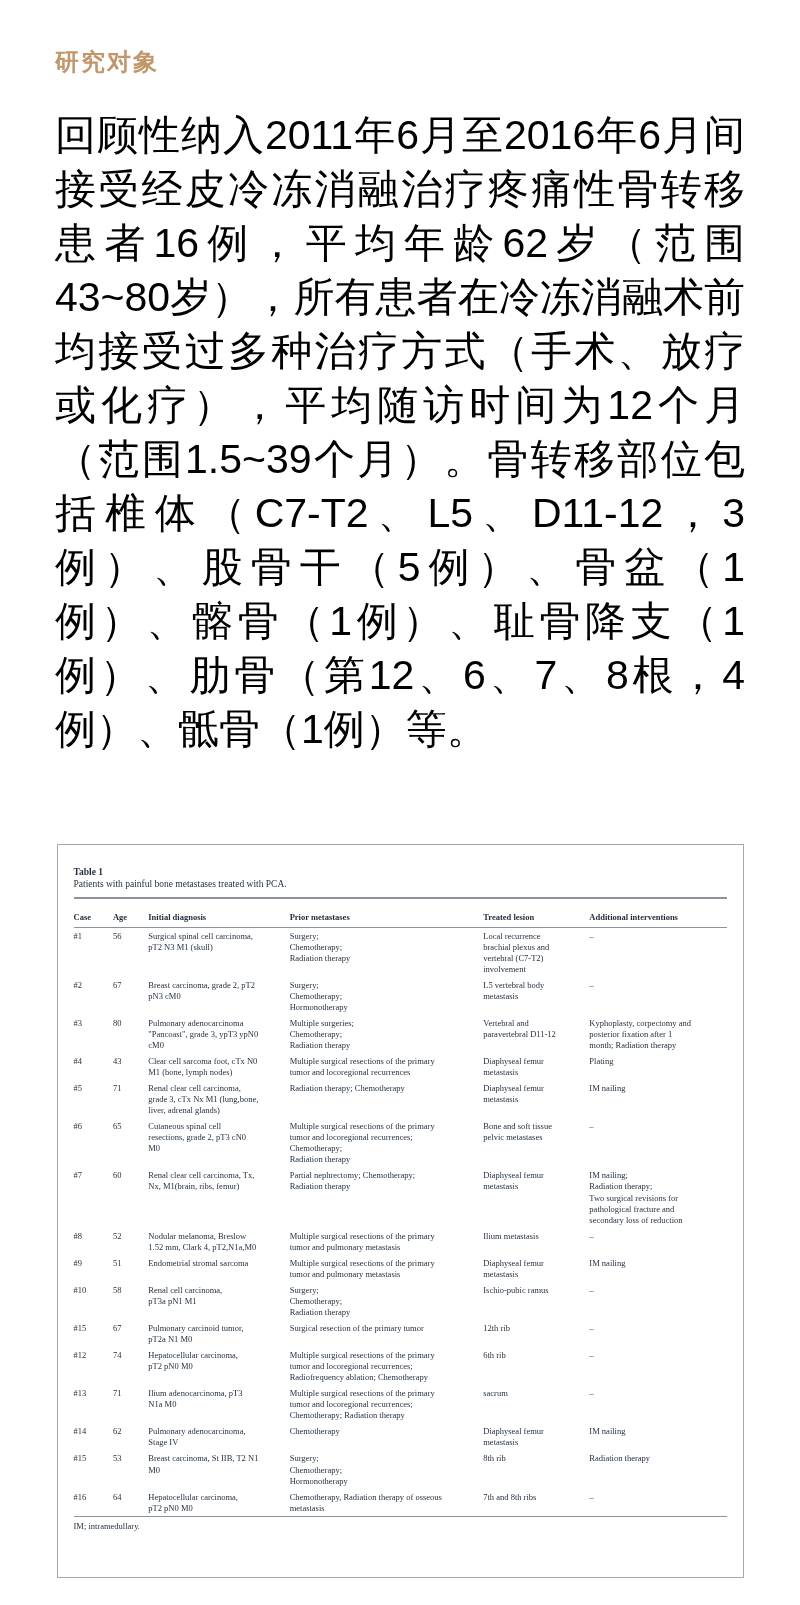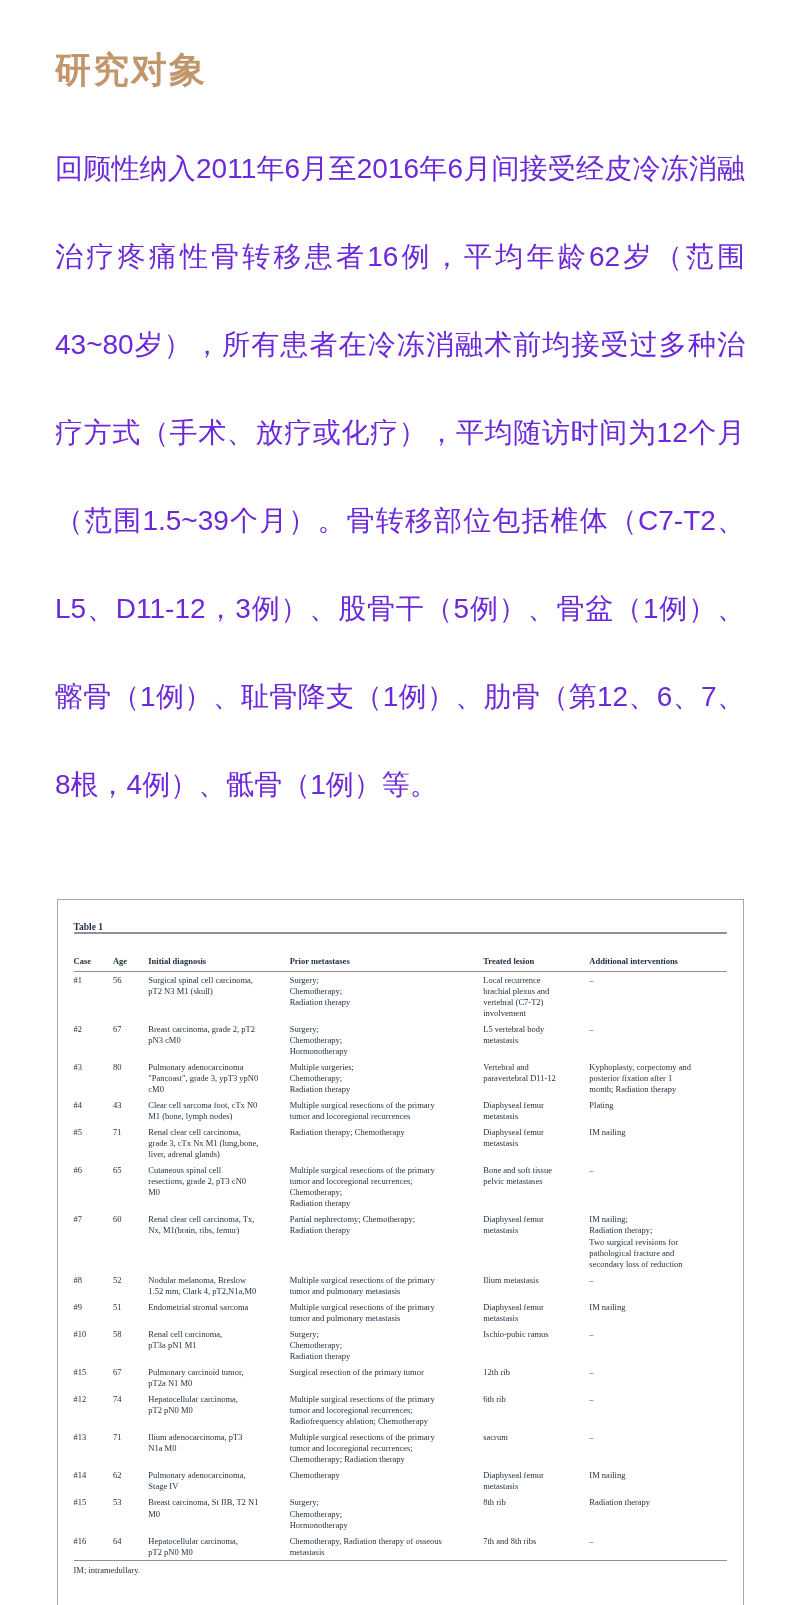--- a/index.html
+++ b/index.html
@@ -6,37 +6,37 @@
   body{
     width:800px;height:1605px;overflow:hidden;
     font-family:"Liberation Sans", sans-serif;
     -webkit-font-smoothing:antialiased;
   }
   .page{padding:0 55px;}
 
   .heading{
     margin:46px 0 0 0;
     font-family:"Liberation Serif", serif;
-    font-size:36px;font-weight:bold;
+    font-size:24px;font-weight:bold;
     color:#c0966a;letter-spacing:2px;
   }
 
   .paragraph{
     margin-top:30px;
     width:690px;
-    font-size:28px;line-height:88px;
-    color:#6d28d9;
+    font-size:41px;line-height:54px;
+    color:#000000;
     text-align:justify;
     text-justify:inter-ideograph;
   }
 
   .table-card{
     box-sizing:border-box;
     width:687px;
-    margin:70px auto 0 auto;
+    margin:88px auto 0 auto;
     border:1px solid #a8a8a8;
     background:#ffffff;
     padding:22px 16px 46px 16px;
     color:#1e2c3c;
     font-family:"Liberation Serif", serif;
   }
   .table-title{font-size:9.5px;font-weight:bold;margin:0;}
   .table-caption{font-size:9.5px;margin:2px 0 8px 0;}
 
   table.data{
@@ -44,21 +44,21 @@
     border-collapse:collapse;
     font-size:8.5px;line-height:1.3;
     color:#1e2c3c;
   }
   table.data thead tr{
     border-top:2px solid #8d929b;
     border-bottom:1px solid #8d929b;
   }
   table.data th{
     text-align:left;font-weight:bold;
-    padding:22px 4px 4px 0;
+    padding:13px 4px 4px 0;
     vertical-align:bottom;
   }
   table.data td{
     vertical-align:top;
     padding:2.5px 6px 2.5px 0;
     white-space:pre-line;
   }
   table.data tbody{border-bottom:1px solid #8d929b;}
   .table-footnote{
     font-size:8.5px;margin:4px 0 0 0;
@@ -86,20 +86,21 @@
 <body>
 
 <div class="page">
 
   <h1 class="heading">研究对象</h1>
 
   <div class="paragraph">回顾性纳入2011年6月至2016年6月间接受经皮冷冻消融治疗疼痛性骨转移患者16例，平均年龄62岁（范围43~80岁），所有患者在冷冻消融术前均接受过多种治疗方式（手术、放疗或化疗），平均随访时间为12个月（范围1.5~39个月）。骨转移部位包括椎体（C7-T2、L5、D11-12，3例）、股骨干（5例）、骨盆（1例）、髂骨（1例）、耻骨降支（1例）、肋骨（第12、6、7、8根，4例）、骶骨（1例）等。</div>
 
   <div class="table-card">
     <p class="table-title">Table 1</p>
+    <p class="table-caption">Patients with painful bone metastases treated with PCA.</p>
 
     <table class="data">
       <colgroup>
         <col style="width:40px">
           <col style="width:36px">
           <col style="width:144px">
         <col style="width:198px">
           <col style="width:108px">
           <col style="width:140px">
       </colgroup>

